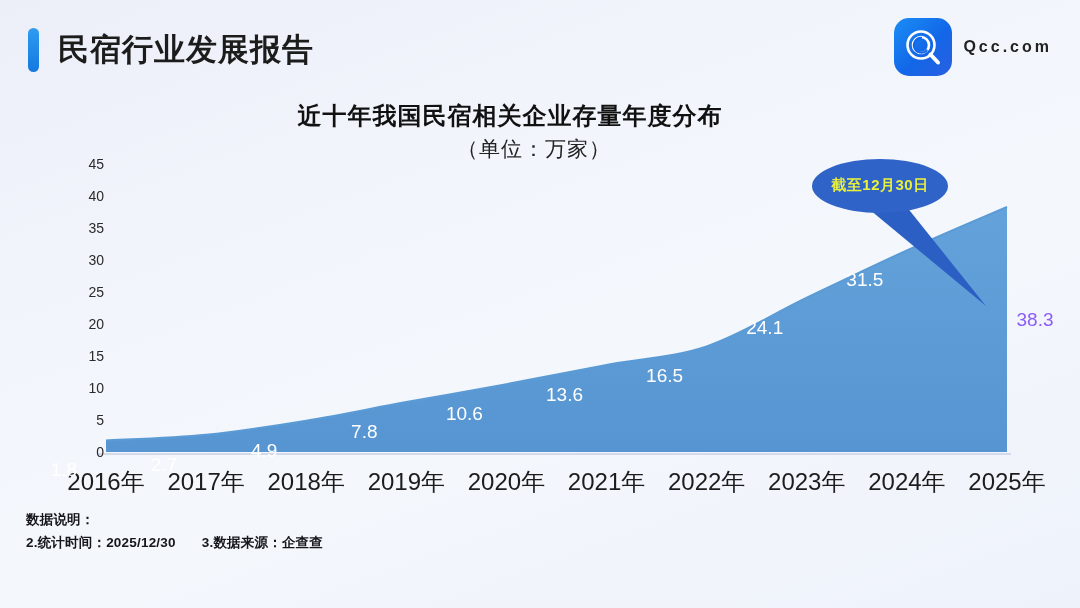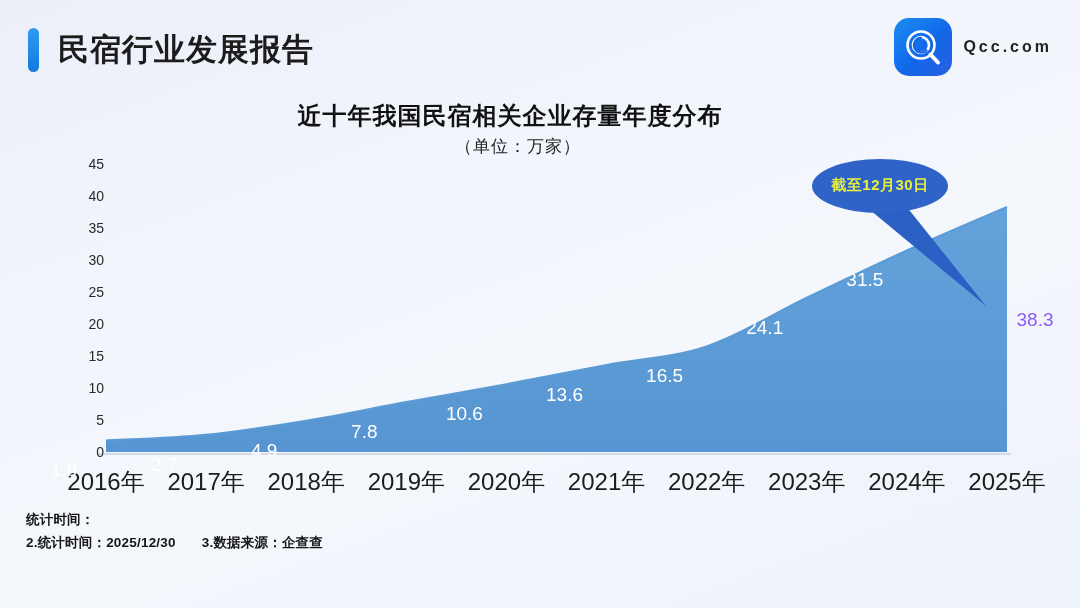--- a/index.html
+++ b/index.html
@@ -94,25 +94,25 @@
     top: 100px;
     width: 1020px;
     text-align: center;
     font-size: 24px;
     font-weight: bold;
     letter-spacing: 1px;
     color: #111;
   }
   .chart-subtitle {
     position: absolute;
-    left: 0;
+    left: 16px;
     top: 135px;
     width: 1020px;
     text-align: center;
-    font-size: 17px;
+    font-size: 21px;
     color: #222;
     letter-spacing: 1px;
     padding-left: 8px;
   }
 
   
   .plot {
     position: absolute;
     left: 0;
     top: 0;
@@ -216,17 +216,17 @@
 
     <g id="callout">
       <path id="callout-pointer" fill="#2c5fc4" d="M 858 200 L 906 206 L 986 306 Z"></path>
       <ellipse id="callout-bubble" cx="880" cy="186" rx="68" ry="27" fill="#2f63c8"></ellipse>
     </g>
   </svg>
   <div class="callout-text">截至12月30日</div>
 <div class="ytick" style="left: 58px; top: 452px;">0</div><div class="ytick" style="left: 58px; top: 420px;">5</div><div class="ytick" style="left: 58px; top: 388px;">10</div><div class="ytick" style="left: 58px; top: 356px;">15</div><div class="ytick" style="left: 58px; top: 324px;">20</div><div class="ytick" style="left: 58px; top: 292px;">25</div><div class="ytick" style="left: 58px; top: 260px;">30</div><div class="ytick" style="left: 58px; top: 228px;">35</div><div class="ytick" style="left: 58px; top: 196px;">40</div><div class="ytick" style="left: 58px; top: 164px;">45</div><div class="xtick" style="left: 106px;">2016年</div><div class="xtick" style="left: 206.111px;">2017年</div><div class="xtick" style="left: 306.222px;">2018年</div><div class="xtick" style="left: 406.333px;">2019年</div><div class="xtick" style="left: 506.444px;">2020年</div><div class="xtick" style="left: 606.556px;">2021年</div><div class="xtick" style="left: 706.667px;">2022年</div><div class="xtick" style="left: 806.778px;">2023年</div><div class="xtick" style="left: 906.889px;">2024年</div><div class="xtick" style="left: 1007px;">2025年</div><div class="dlabel" style="left: 63.9533px; top: 470.48px;">1.8</div><div class="dlabel" style="left: 164.064px; top: 464.72px;">2.7</div><div class="dlabel" style="left: 264.176px; top: 450.64px;">4.9</div><div class="dlabel" style="left: 364.287px; top: 432.08px;">7.8</div><div class="dlabel" style="left: 464.398px; top: 414.16px;">10.6</div><div class="dlabel" style="left: 564.509px; top: 394.96px;">13.6</div><div class="dlabel" style="left: 664.62px; top: 376.4px;">16.5</div><div class="dlabel" style="left: 764.731px; top: 327.76px;">24.1</div><div class="dlabel" style="left: 864.842px; top: 280.4px;">31.5</div><div class="dlabel last" style="left: 1035px; top: 319.88px;">38.3</div></div>
 
 <div class="footer">
-  <div>统计时间：</div>
+  <div>数据说明：</div>
   <div class="row2">
     <span>2.统计时间：2025/12/30</span><span>3.数据来源：企查查</span>
   </div>
 </div>
 
 </body></html>

